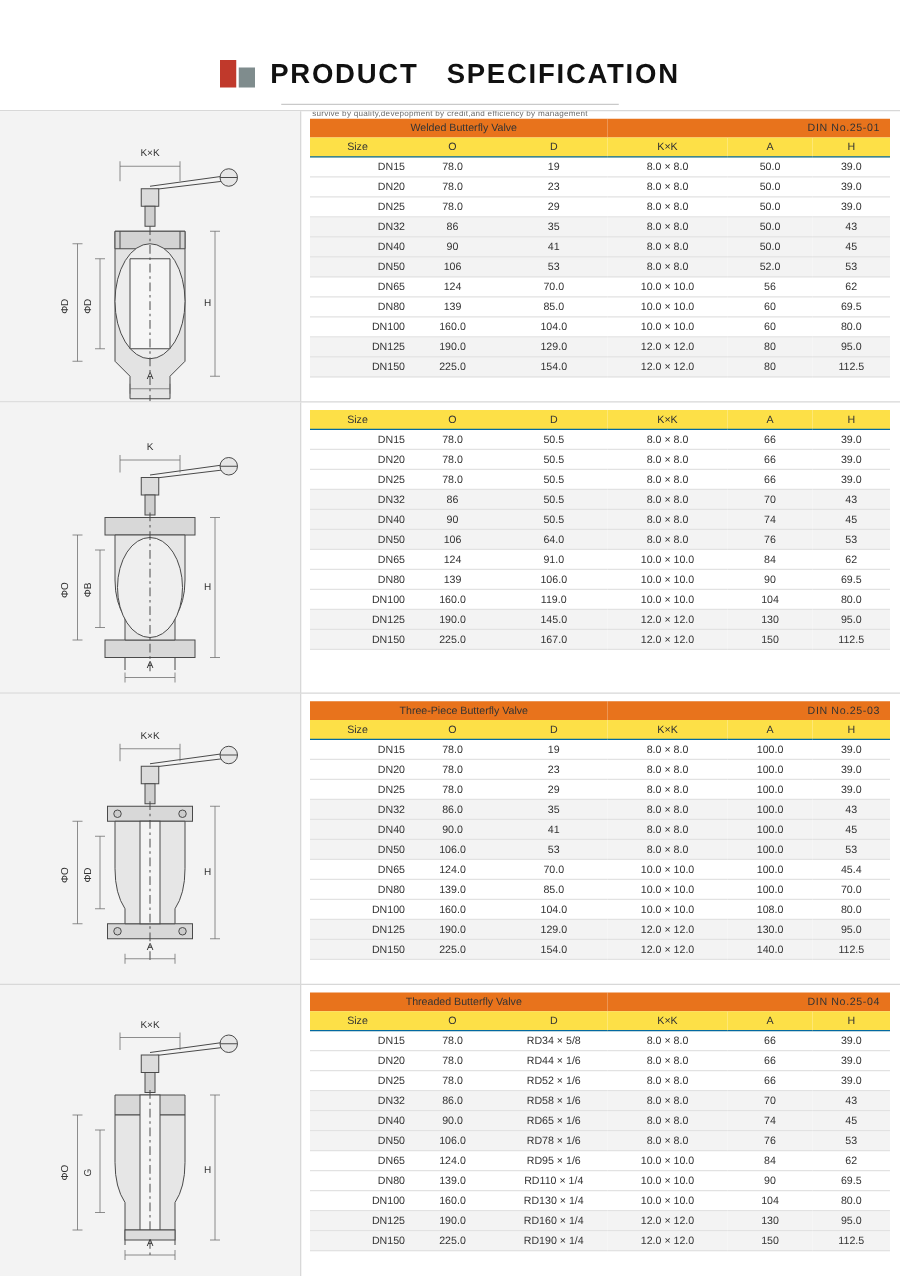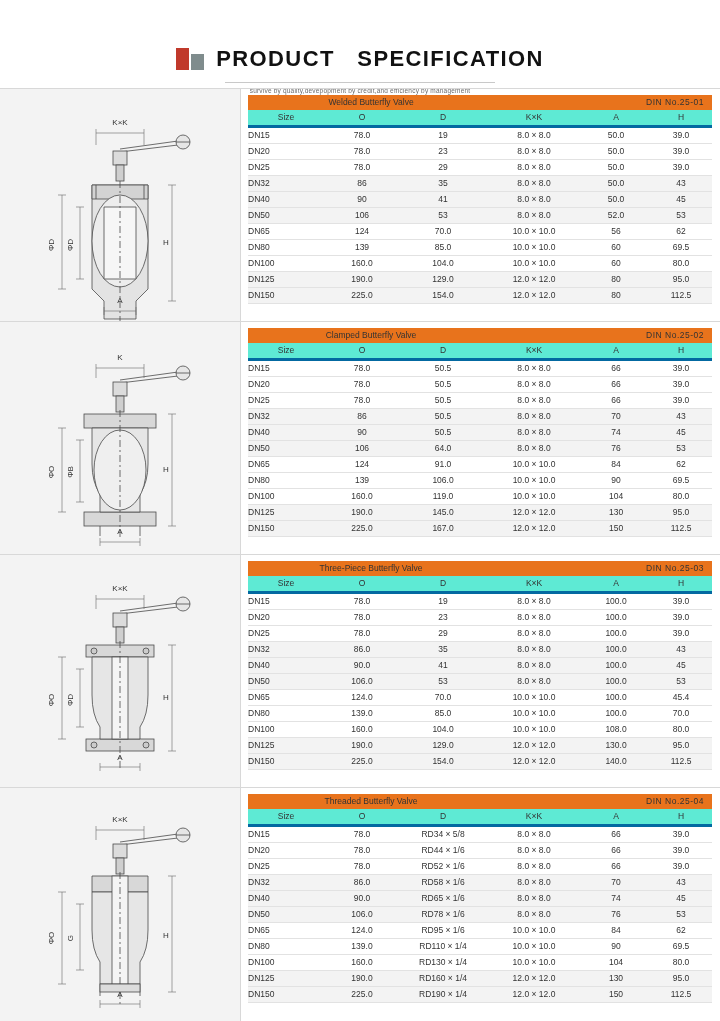--- a/index.html
+++ b/index.html
@@ -138,36 +138,36 @@
   .title-left {
     text-align: right;
     padding-left: 8px !important;
   }
   .title-right {
     text-align: right !important;
     padding-right: 8px !important;
     letter-spacing: 0.5px;
   }
   .head-row td {
-    background: #5eead4;
+    background: #fde047;
     color: #333;
     font-size: 8.5px;
     height: 14px;
     line-height: 14px;
-    border-bottom: 3px solid #0369a1;
+    border-bottom: 1px solid #0369a1;
   }
   .data-row td {
     border-bottom: 1px solid #e2e2e2;
     background: #ffffff;
   }
   .data-row.alt td {
     background: #f3f3f3;
   }
   .data-row td:first-child {
-    text-align: left;
+    text-align: right;
   }
 
   
   .drawing svg { display: block; }
 </style>
 </head>
 <body>
 
 <div class="header">
   <div class="header-inner">
@@ -406,24 +406,20 @@
       <table class="spec">
         <colgroup>
           <col style="width:76px">
             <col style="width:76px">
             <col style="width:86px">
           <col style="width:96px">
             <col style="width:68px">
             <col style="width:62px">
         </colgroup>
         <tbody>
-          <tr class="title-row">
-            <td colspan="3" class="title-left">Clamped Butterfly Valve</td>
-            <td colspan="3" class="title-right">DIN   No.25-02</td>
-          </tr>
           <tr class="head-row">
             <td>Size</td>
             <td>O</td>
             <td>D</td>
             <td>K×K</td>
             <td>A</td>
             <td>H</td>
           </tr>
           <tr class="data-row">
               <td>DN15</td>

